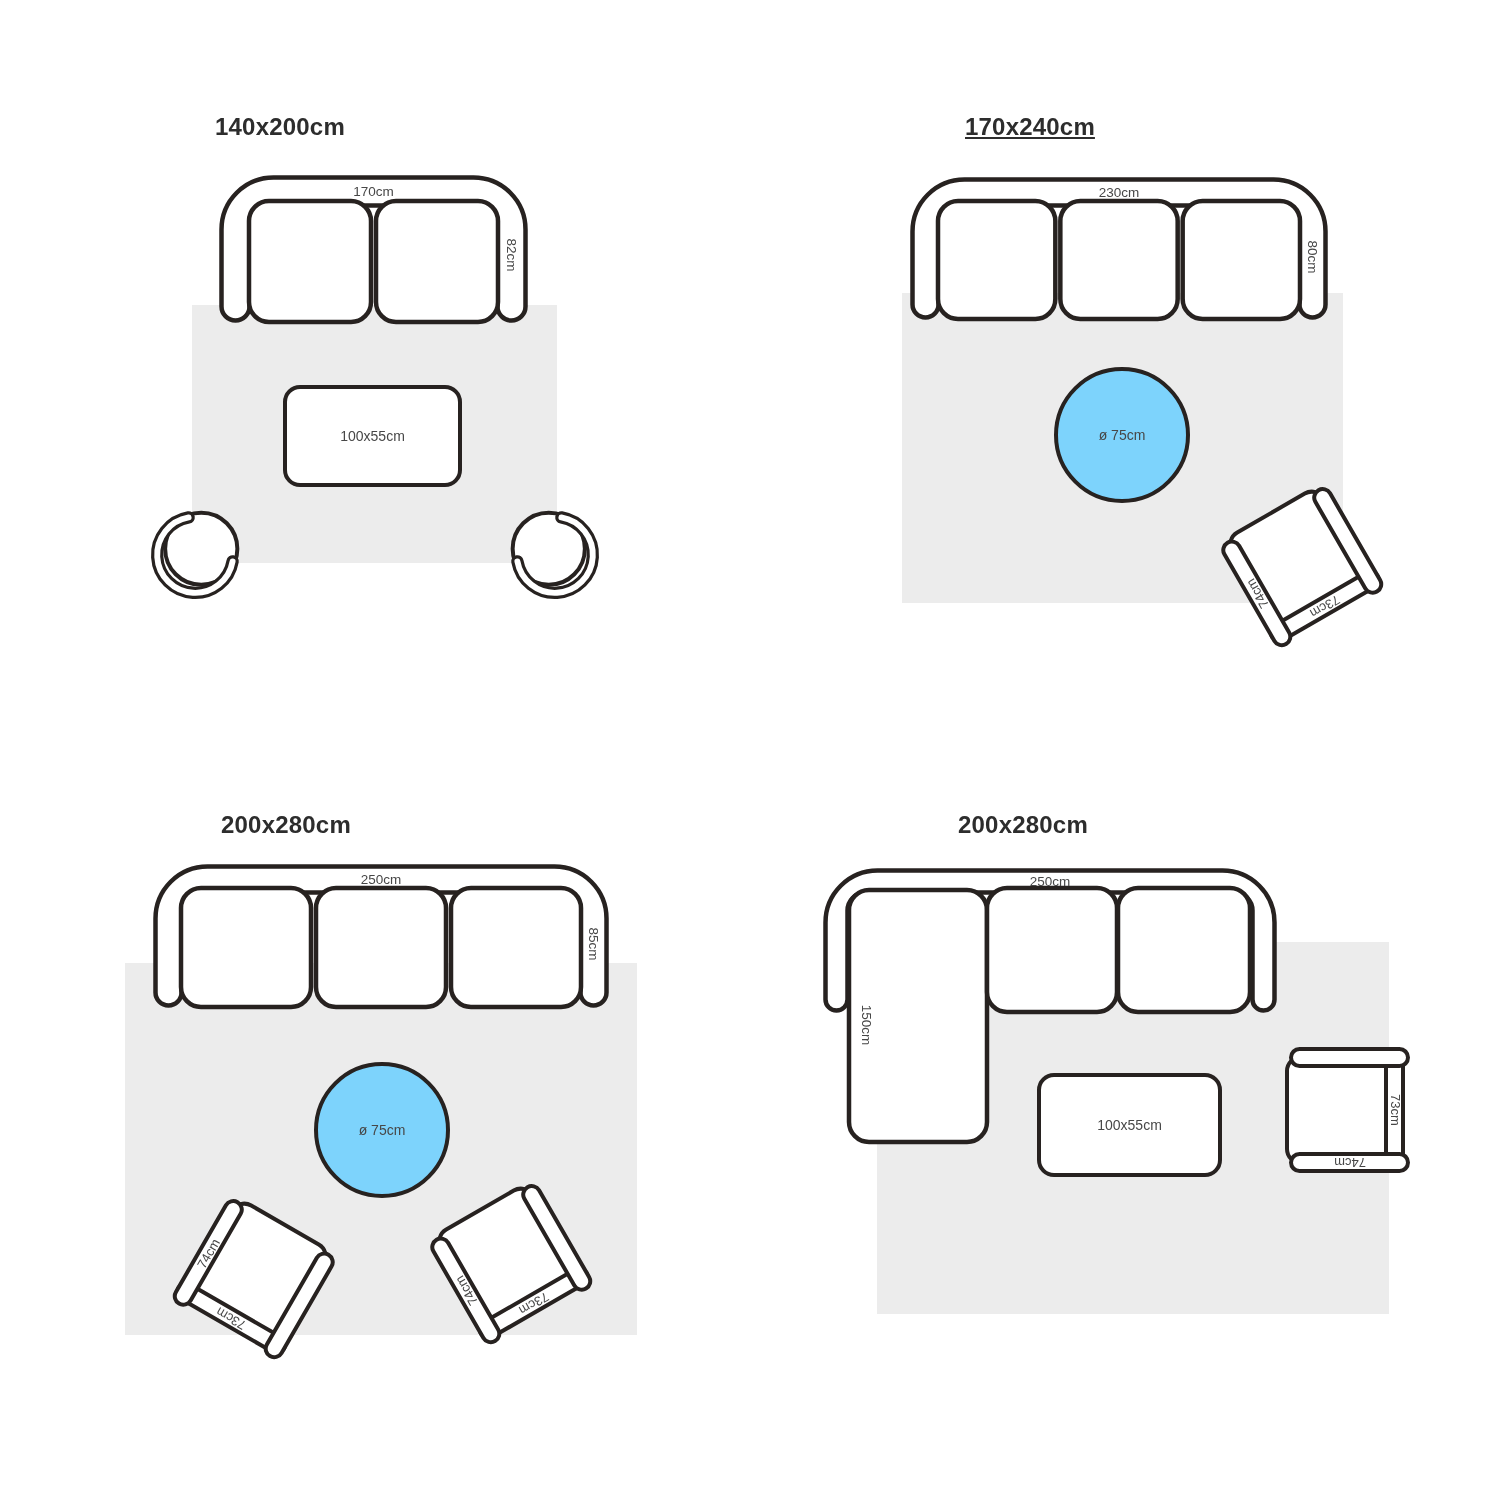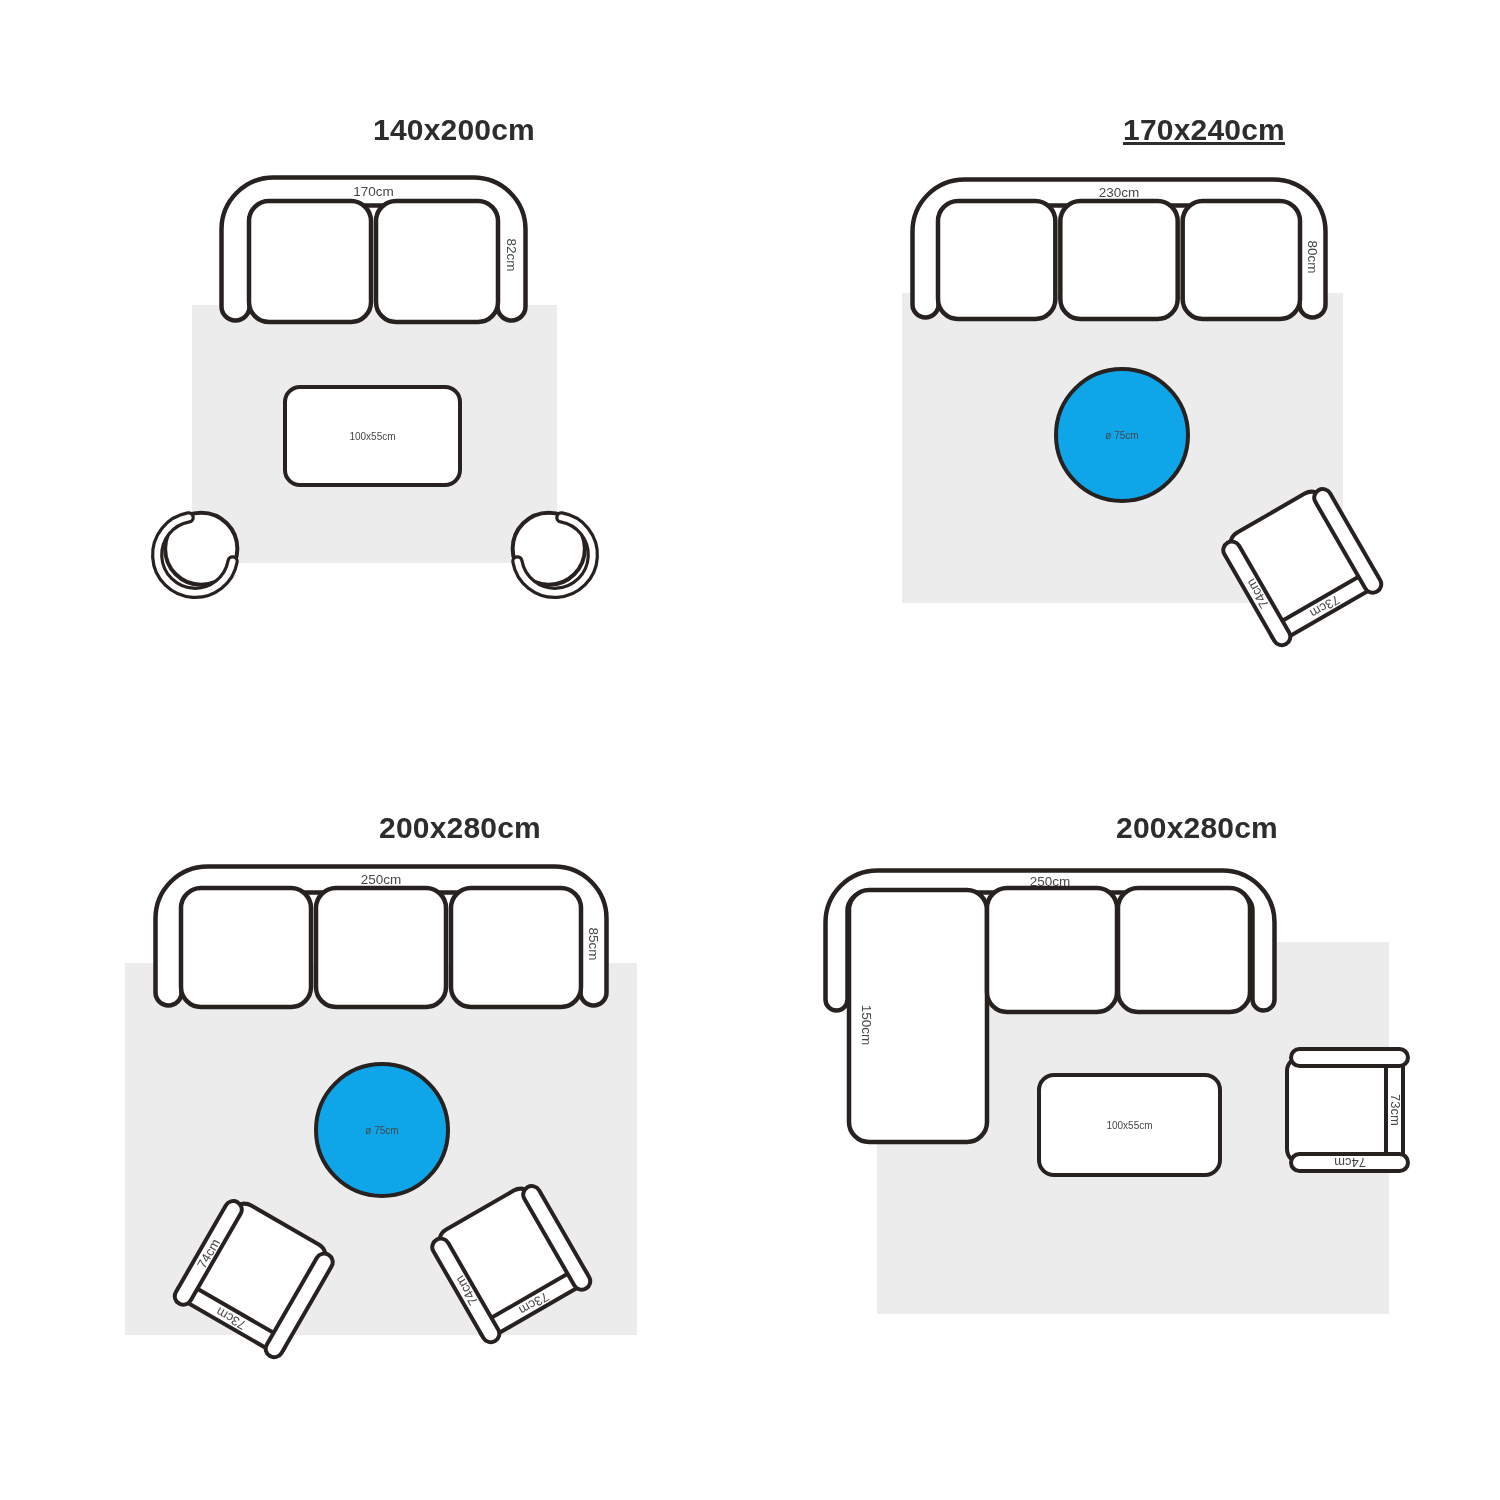--- a/index.html
+++ b/index.html
@@ -7,40 +7,40 @@
     --label:#474747;
     --title:#2d2d2d;
     --rug:#ececec;
   }
   html,body{margin:0;padding:0;background:#fff;}
   #canvas{
     position:relative;width:1500px;height:1500px;background:#fff;
     font-family:"Liberation Sans", sans-serif;overflow:hidden;
   }
   .qtitle{
-    position:absolute;width:320px;text-align:right;
-    font-size:30px;font-weight:600;color:var(--title);letter-spacing:.2px;
+    position:absolute;width:320px;text-align:left;
+    font-size:24px;font-weight:600;color:var(--title);letter-spacing:.2px;
   }
   .rug{position:absolute;background:var(--rug);}
   .sofa{position:absolute;overflow:visible;}
   svg text{
     font-family:"Liberation Sans", sans-serif;
     font-size:13.5px;fill:var(--label);
   }
   .tablerect{
     position:absolute;background:#fff;border:4.5px solid var(--line);
     border-radius:17px;display:flex;align-items:center;justify-content:center;
     box-sizing:border-box;
   }
   .tableround{
-    position:absolute;background:#0ea5e9;border:4.5px solid var(--line);
+    position:absolute;background:#7dd3fc;border:4.5px solid var(--line);
     border-radius:50%;display:flex;align-items:center;justify-content:center;
     box-sizing:border-box;
   }
-  .tlabel{font-size:10px;color:var(--label);white-space:nowrap;}
+  .tlabel{font-size:14px;color:var(--label);white-space:nowrap;}
   .tub{position:absolute;width:95px;height:95px;overflow:visible;}
   .armchair{position:absolute;width:126px;height:128px;}
   .armchair *{box-sizing:border-box;}
   .ac-seat{
     position:absolute;left:8px;top:2px;width:110px;height:106px;
     background:#fff;border:4.5px solid var(--line);border-radius:16px;
   }
   .ac-back{
     position:absolute;left:0;top:101px;width:126px;height:21px;
     background:#fff;border:4.5px solid var(--line);border-radius:10.5px;

